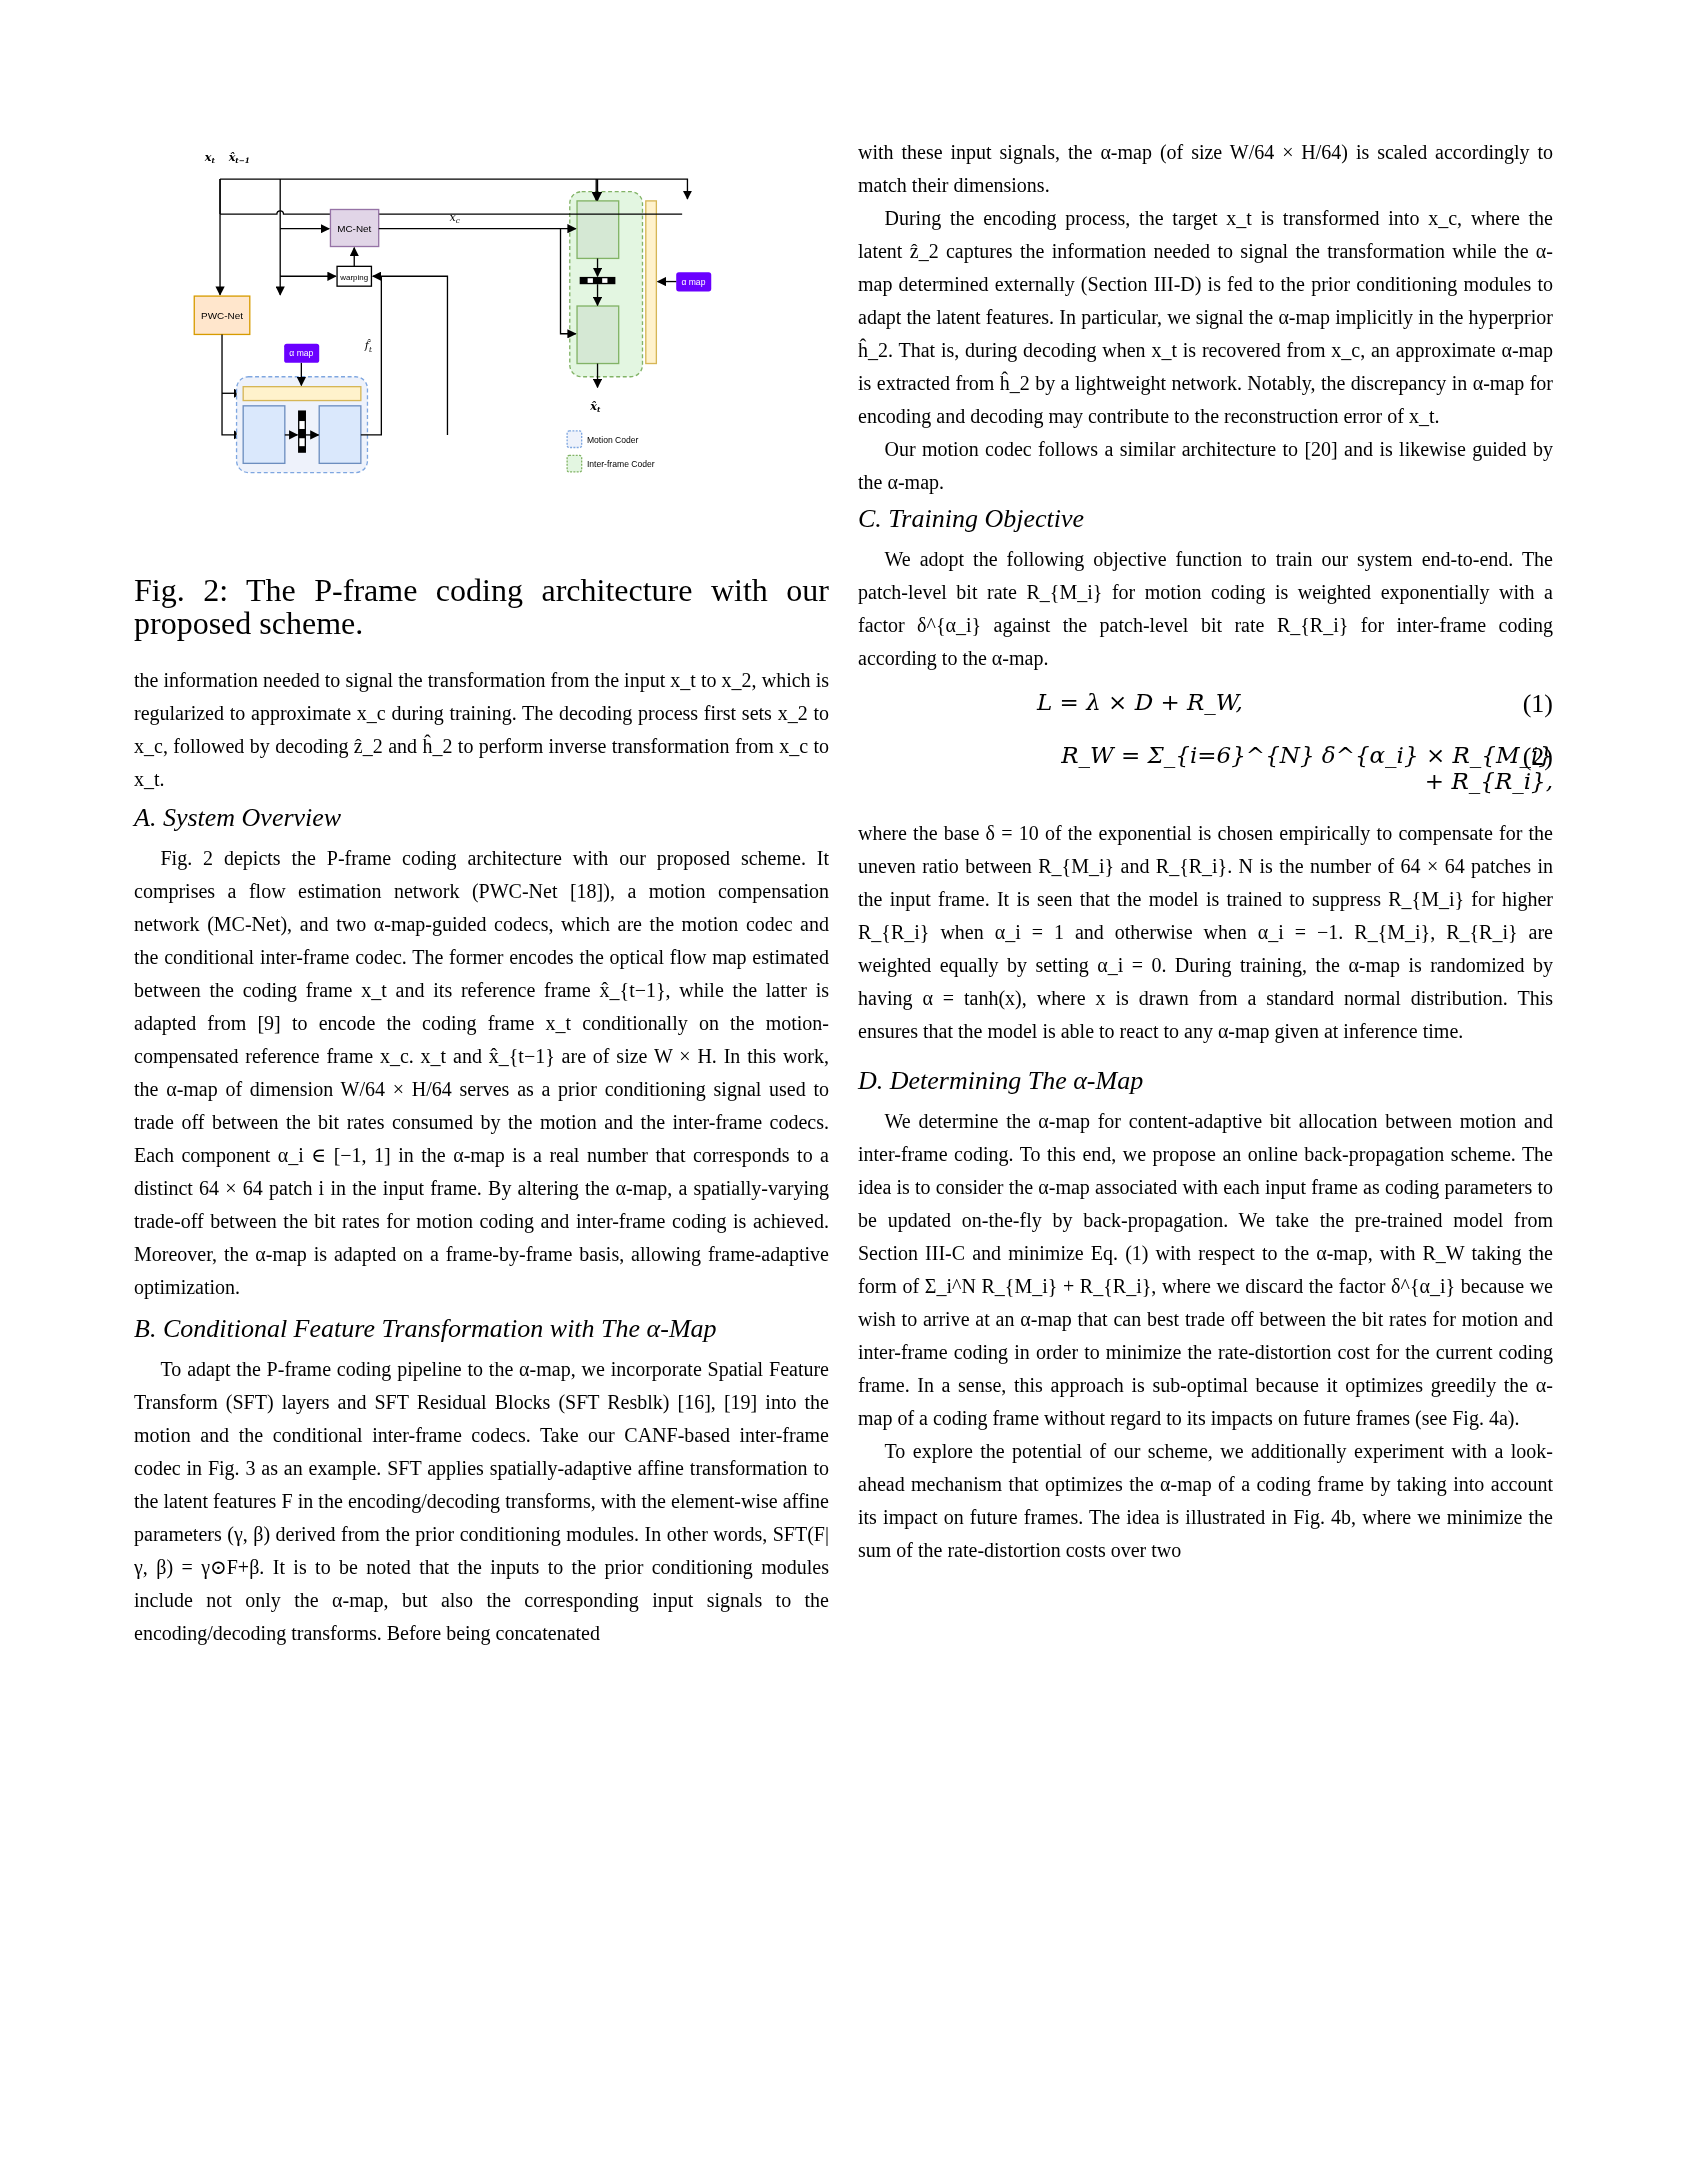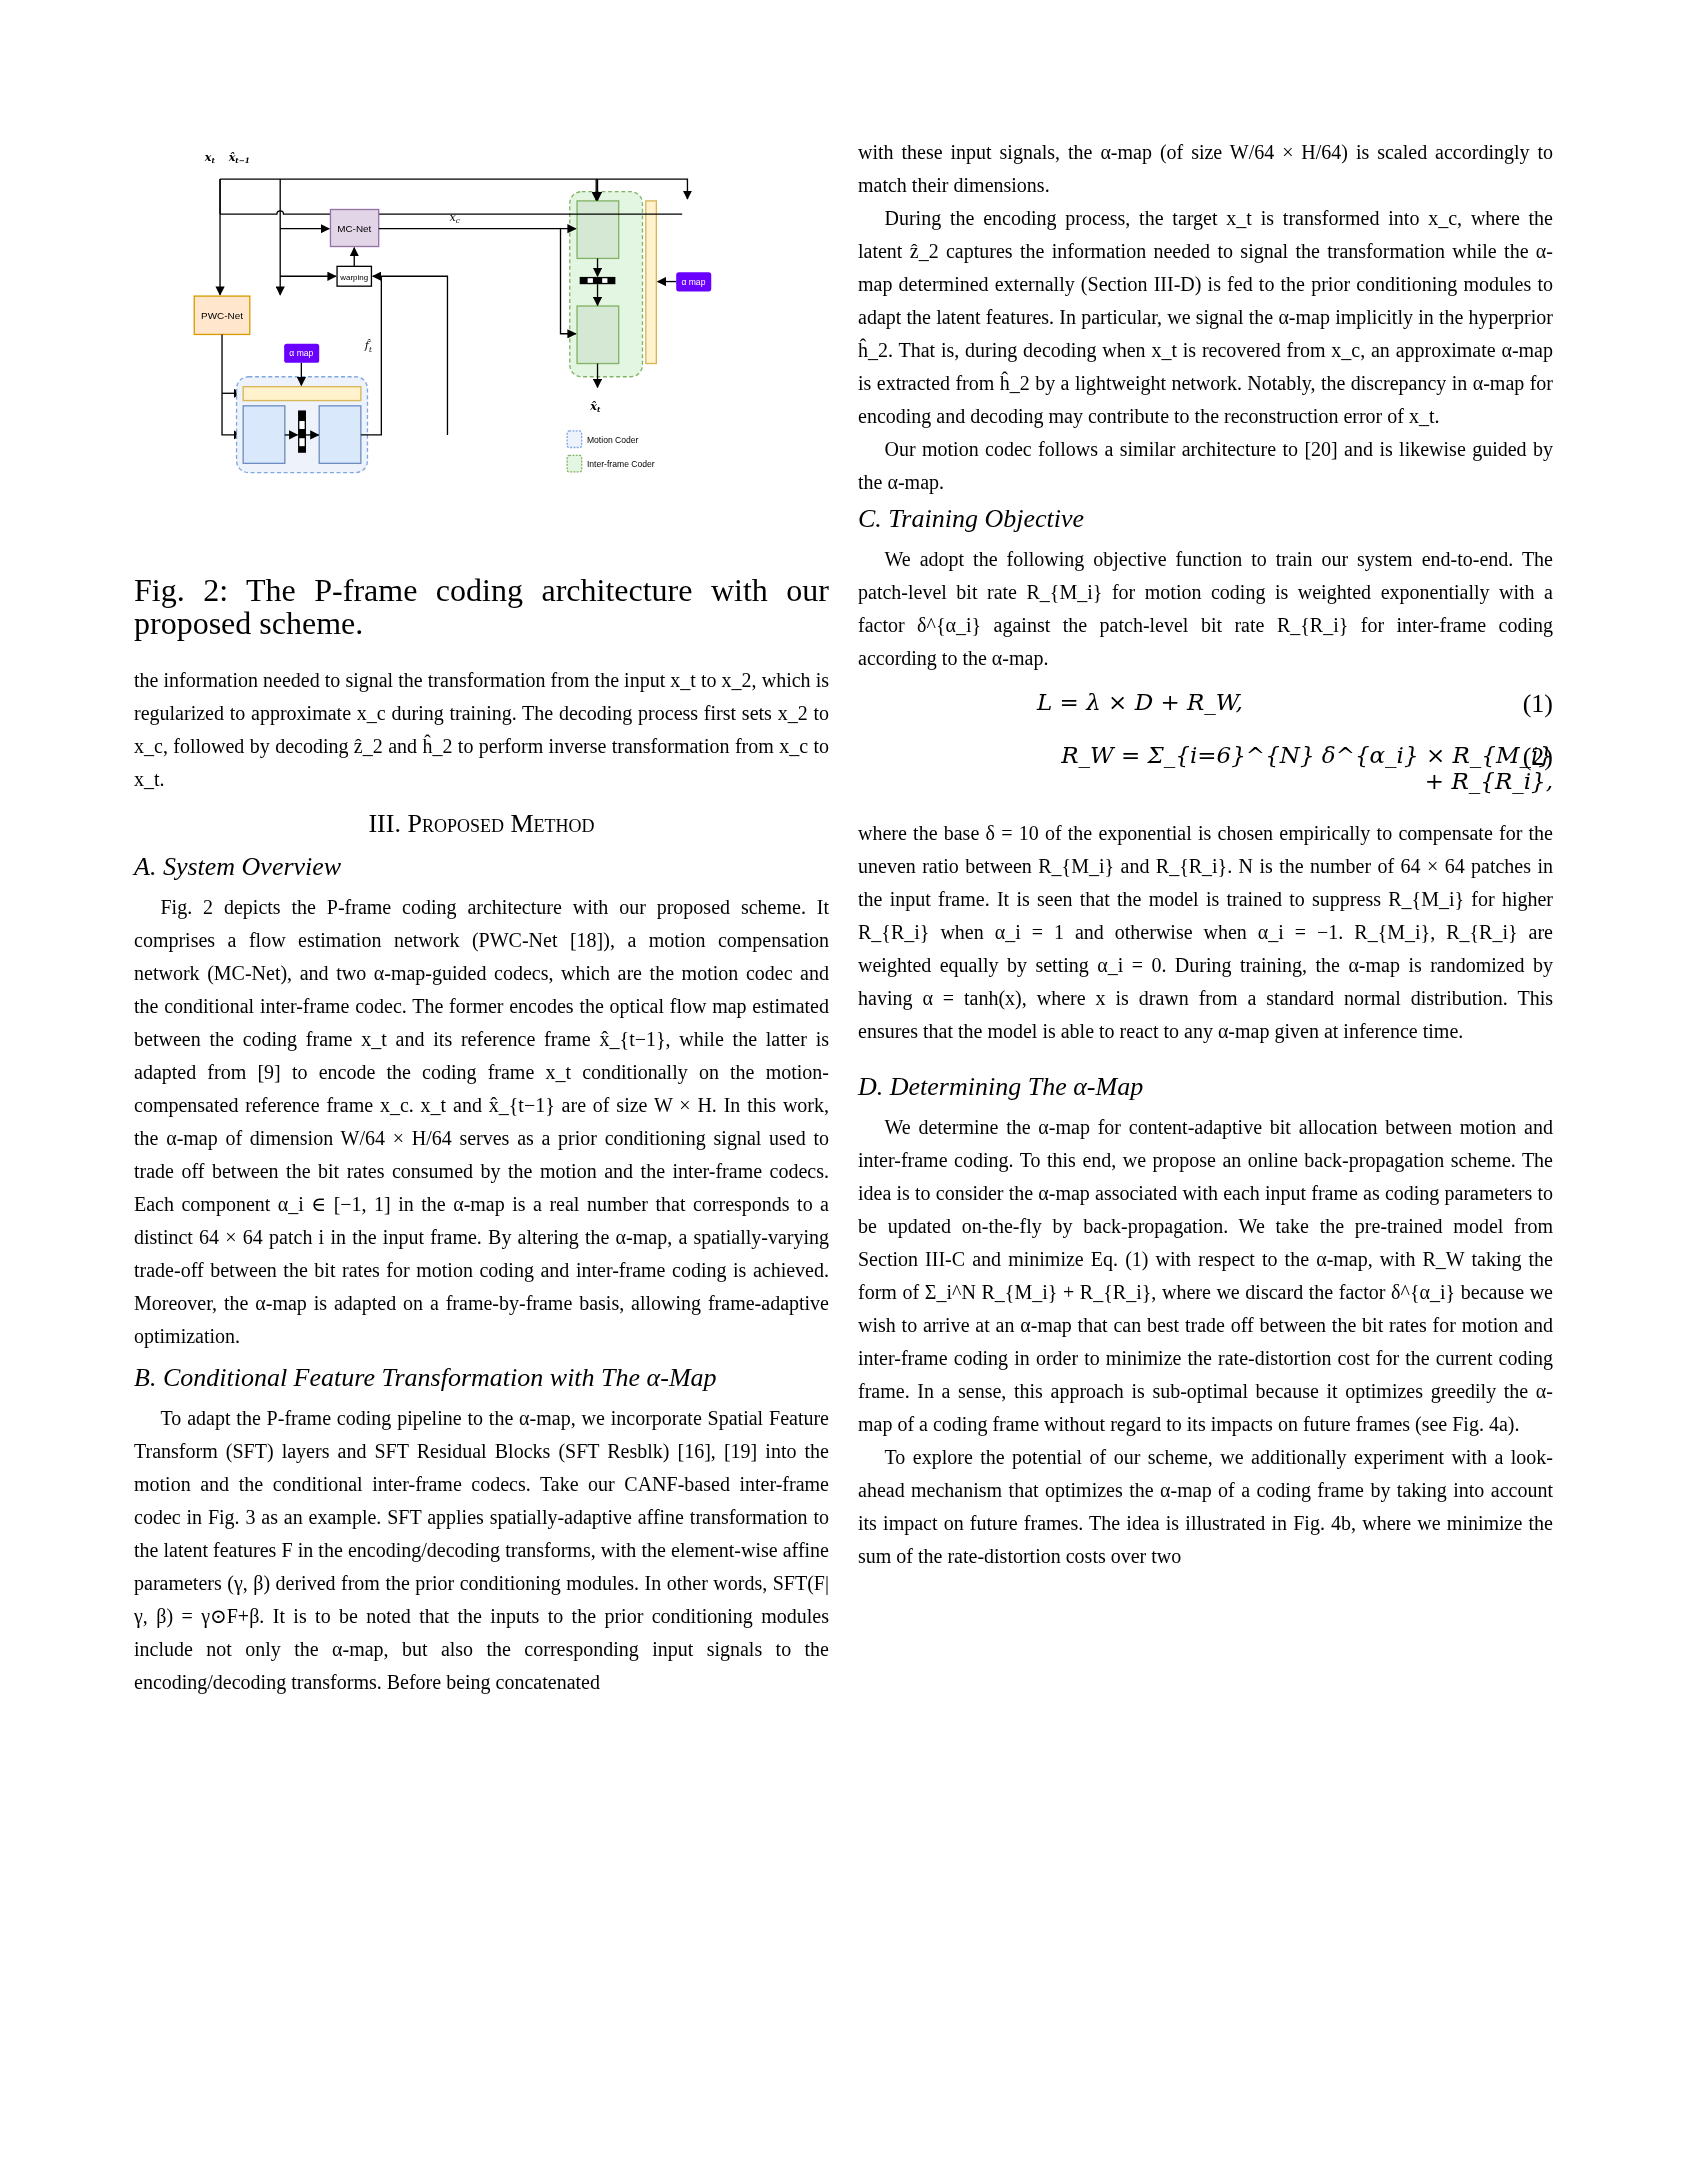--- a/index.html
+++ b/index.html
@@ -113,24 +113,20 @@
   </svg>
 </div>
 
 <div class="col col-left" style="top:574px;">
   <div class="caption">Fig. 2: The P-frame coding architecture with our proposed scheme.</div>
 
   <div class="txt" style="margin-top:24px;">
     <p>the information needed to signal the transformation from the input x_t to x_2, which is regularized to approximate x_c during training. The decoding process first sets x_2 to x_c, followed by decoding ẑ_2 and ĥ_2 to perform inverse transformation from x_c to x_t.</p>
   </div>
 
-  <div class="sec-title">
-    <span>III.</span>
-    <span class="sc">Proposed Method</span>
-  </div>
 
   <div class="subsec">A.  System Overview</div>
   <div class="txt">
     <p class="ind">Fig. 2 depicts the P-frame coding architecture with our proposed scheme. It comprises a flow estimation network (PWC-Net [18]), a motion compensation network (MC-Net), and two α-map-guided codecs, which are the motion codec and the conditional inter-frame codec. The former encodes the optical flow map estimated between the coding frame x_t and its reference frame x̂_{t−1}, while the latter is adapted from [9] to encode the coding frame x_t conditionally on the motion-compensated reference frame x_c. x_t and x̂_{t−1} are of size W × H. In this work, the α-map of dimension W/64 × H/64 serves as a prior conditioning signal used to trade off between the bit rates consumed by the motion and the inter-frame codecs. Each component α_i ∈ [−1, 1] in the α-map is a real number that corresponds to a distinct 64 × 64 patch i in the input frame. By altering the α-map, a spatially-varying trade-off between the bit rates for motion coding and inter-frame coding is achieved. Moreover, the α-map is adapted on a frame-by-frame basis, allowing frame-adaptive optimization.</p>
   </div>
 
   <div class="subsec" style="margin-top:8px;">B.  Conditional Feature Transformation with The α-Map</div>
   <div class="txt">
     <p class="ind">To adapt the P-frame coding pipeline to the α-map, we incorporate Spatial Feature Transform (SFT) layers and SFT Residual Blocks (SFT Resblk) [16], [19] into the motion and the conditional inter-frame codecs. Take our CANF-based inter-frame codec in Fig. 3 as an example. SFT applies spatially-adaptive affine transformation to the latent features F in the encoding/decoding transforms, with the element-wise affine parameters (γ, β) derived from the prior conditioning modules. In other words, SFT(F|γ, β) = γ⊙F+β. It is to be noted that the inputs to the prior conditioning modules include not only the α-map, but also the corresponding input signals to the encoding/decoding transforms. Before being concatenated</p>
   </div>
@@ -156,19 +152,19 @@
     <div class="eq-row" style="height:64px; padding-top:13.2px;">
       <span class="eq-body">R_W = Σ_{i=6}^{N} δ^{α_i} × R_{M_i} + R_{R_i},</span>
       <span class="eq-num">(2)</span>
     </div>
   </div>
 
   <div class="txt">
     <p>where the base δ = 10 of the exponential is chosen empirically to compensate for the uneven ratio between R_{M_i} and R_{R_i}. N is the number of 64 × 64 patches in the input frame. It is seen that the model is trained to suppress R_{M_i} for higher R_{R_i} when α_i = 1 and otherwise when α_i = −1. R_{M_i}, R_{R_i} are weighted equally by setting α_i = 0. During training, the α-map is randomized by having α = tanh(x), where x is drawn from a standard normal distribution. This ensures that the model is able to react to any α-map given at inference time.</p>
   </div>
 
-  <div class="subsec" style="margin-top:22px;">D.  Determining The α-Map</div>
+  <div class="subsec" style="margin-top:16px;">D.  Determining The α-Map</div>
   <div class="txt">
     <p class="ind">We determine the α-map for content-adaptive bit allocation between motion and inter-frame coding. To this end, we propose an online back-propagation scheme. The idea is to consider the α-map associated with each input frame as coding parameters to be updated on-the-fly by back-propagation. We take the pre-trained model from Section III-C and minimize Eq. (1) with respect to the α-map, with R_W taking the form of Σ_i^N R_{M_i} + R_{R_i}, where we discard the factor δ^{α_i} because we wish to arrive at an α-map that can best trade off between the bit rates for motion and inter-frame coding in order to minimize the rate-distortion cost for the current coding frame. In a sense, this approach is sub-optimal because it optimizes greedily the α-map of a coding frame without regard to its impacts on future frames (see Fig. 4a).</p>
     <p class="ind">To explore the potential of our scheme, we additionally experiment with a look-ahead mechanism that optimizes the α-map of a coding frame by taking into account its impact on future frames. The idea is illustrated in Fig. 4b, where we minimize the sum of the rate-distortion costs over two</p>
   </div>
 </div>
 
 
 </body></html>

